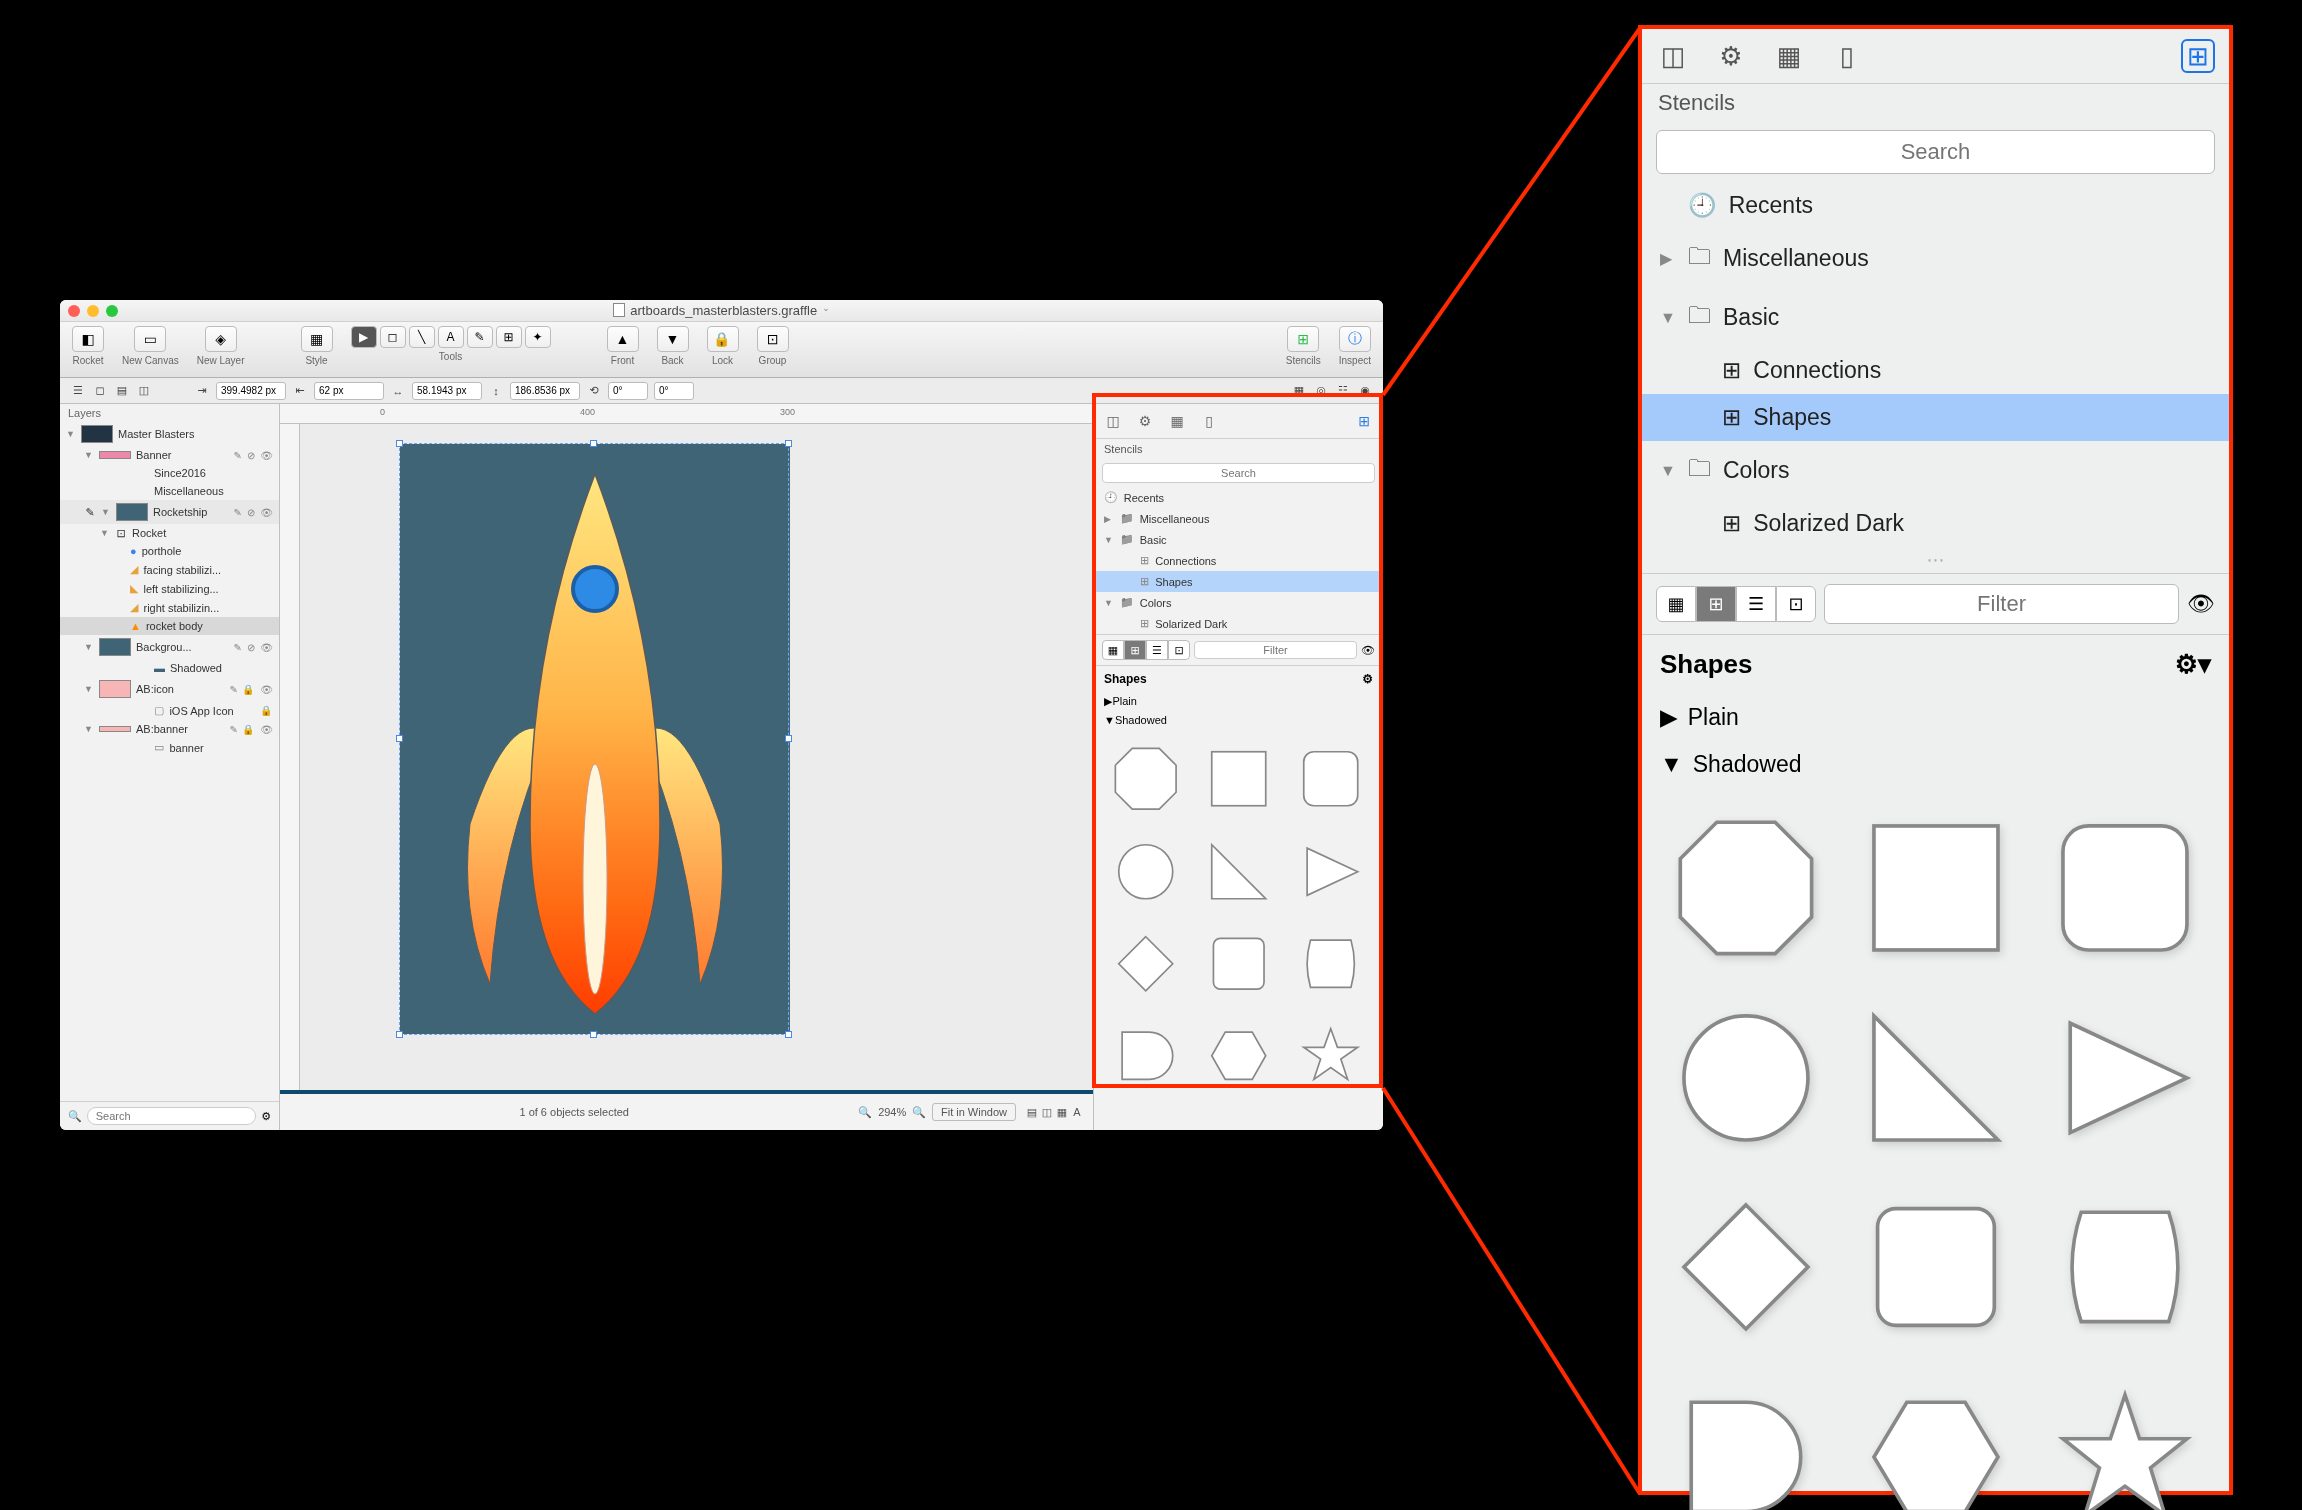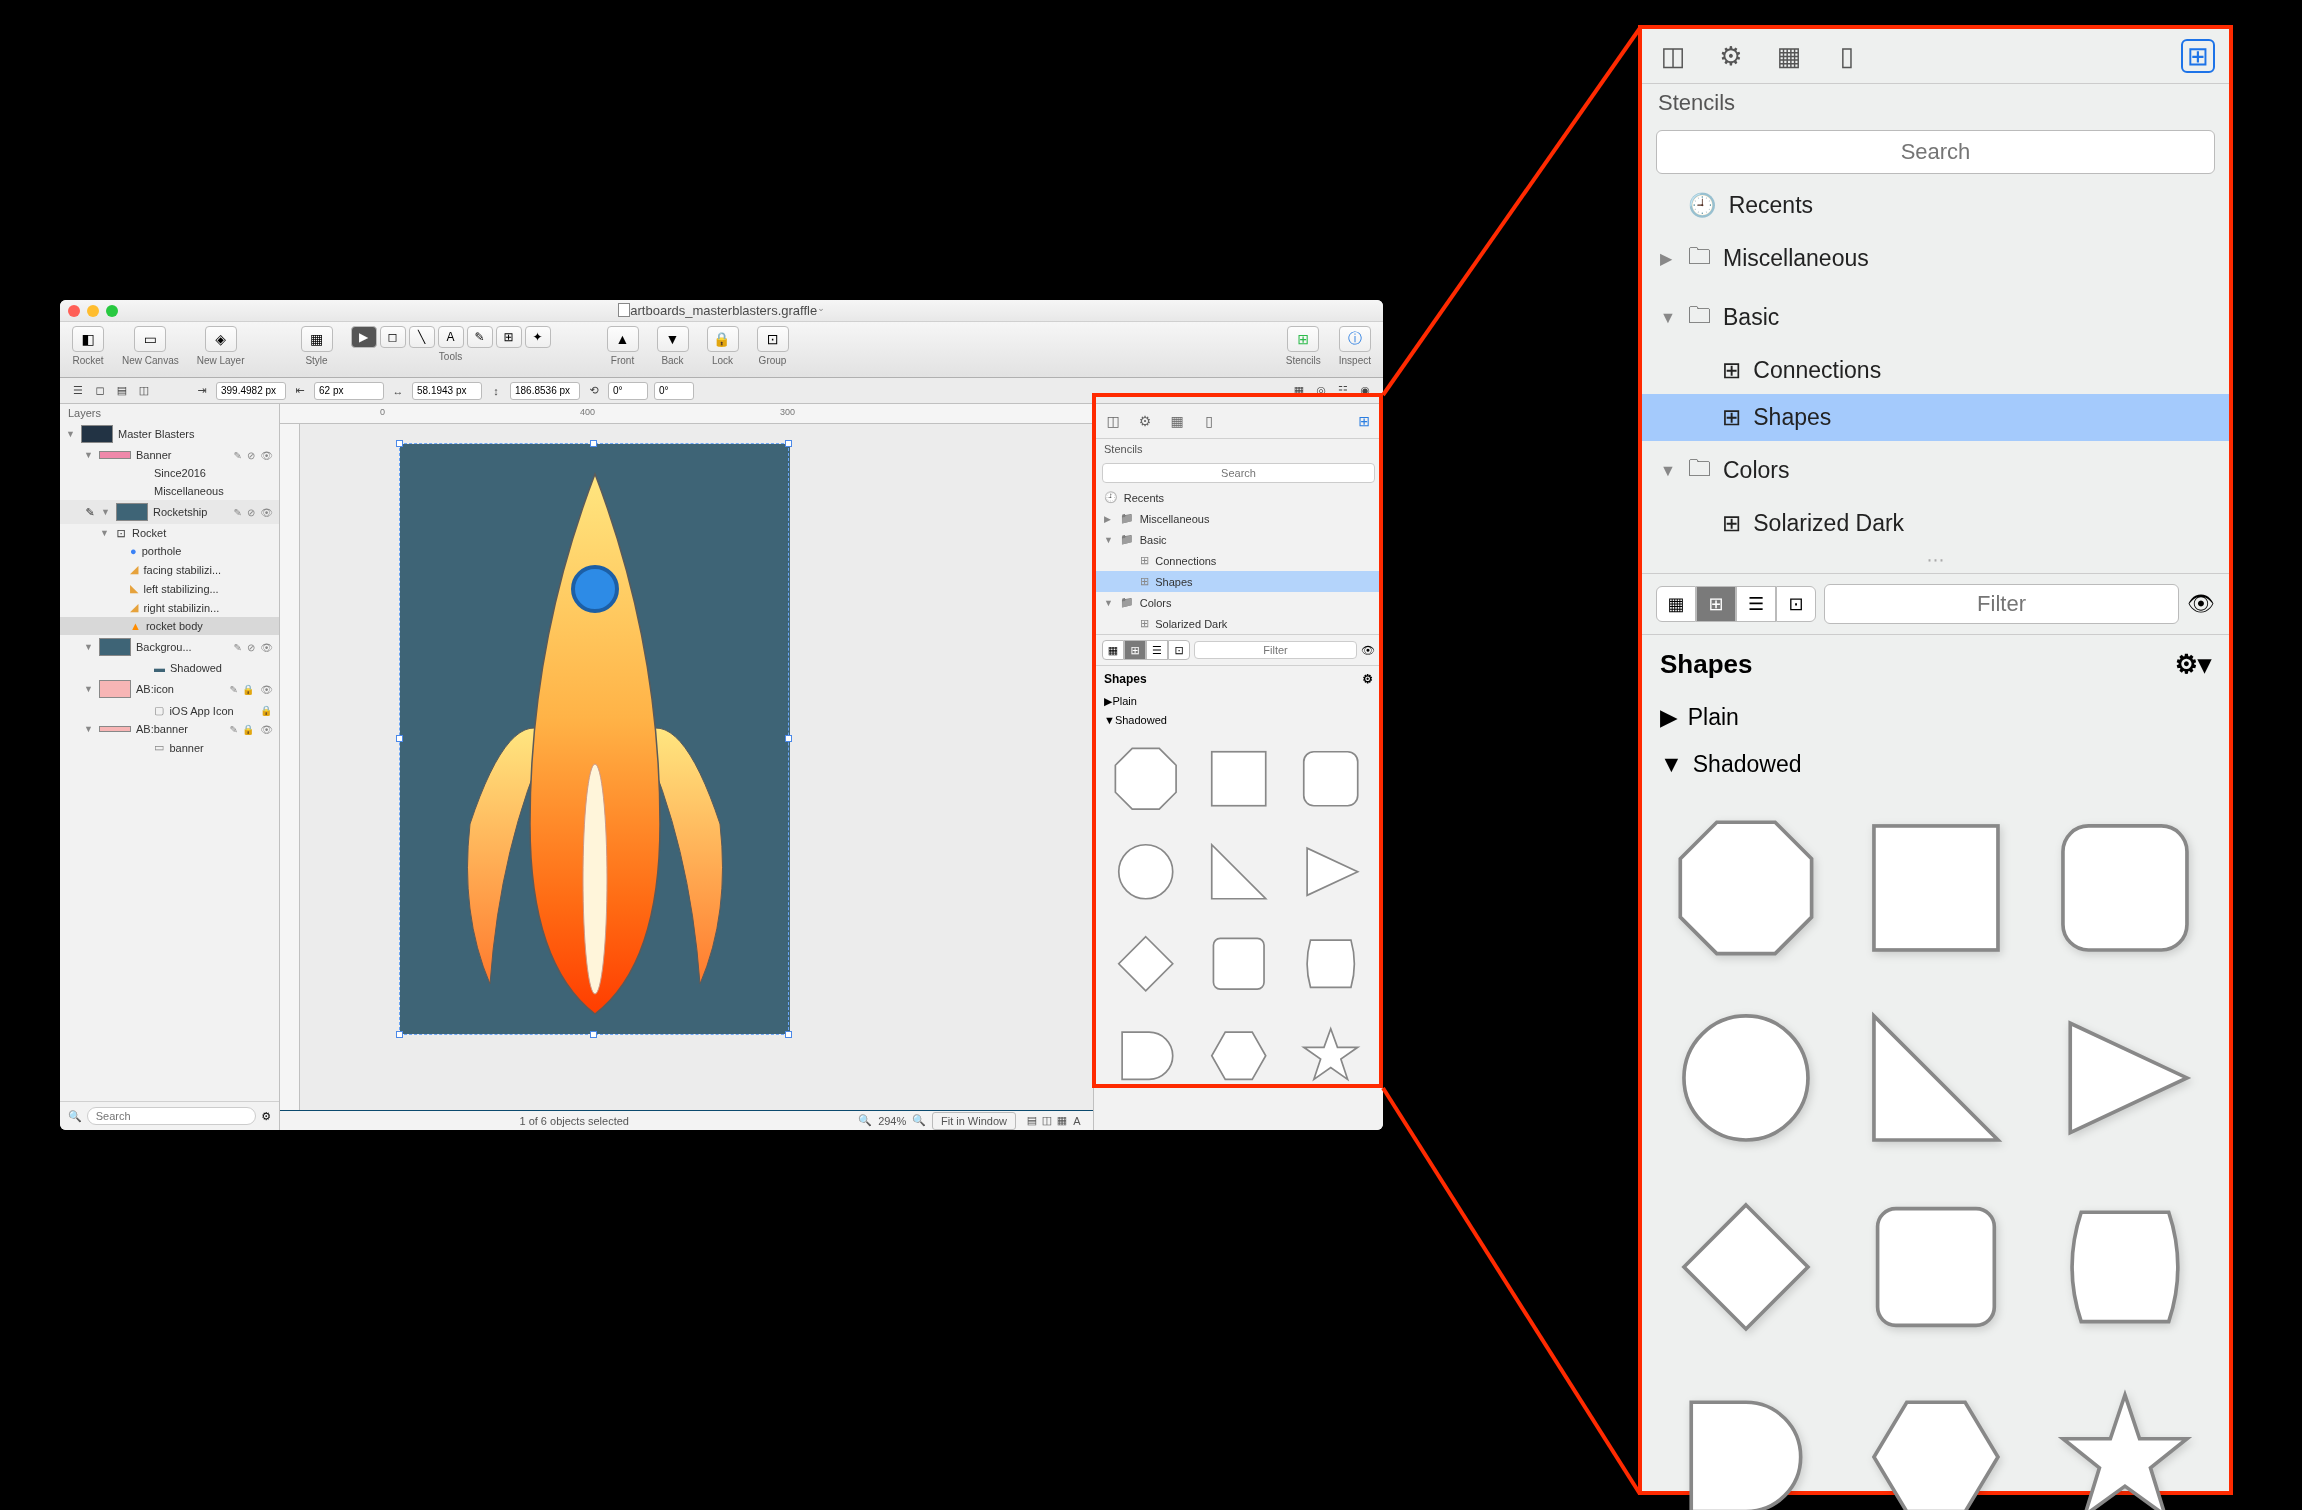--- a/index.html
+++ b/index.html
@@ -2,21 +2,21 @@
 <html><head>
 <meta charset="utf-8">
 <style>
 * { box-sizing: border-box; margin: 0; padding: 0; }
 body { font-family: -apple-system, "Helvetica Neue", Arial, sans-serif; font-size: 11px; background: #000; width: 2302px; height: 1510px; position: relative; }
 
 .app-window { position: absolute; left: 60px; top: 300px; width: 1323px; height: 830px; background: #ececec; border-radius: 6px; box-shadow: 0 10px 40px rgba(0,0,0,0.5); overflow: hidden; display: flex; flex-direction: column; }
 .titlebar { height: 22px; background: linear-gradient(#f6f6f6,#e8e8e8); display:flex; align-items:center; justify-content:center; position:relative; border-bottom:1px solid #d0d0d0;}
 .traffic { position:absolute; left:8px; display:flex; gap:7px; }
 .dot { width:12px; height:12px; border-radius:50%; }
-.title-fn { font-size:13px; color:#4a4a4a; display:flex; align-items:flex-start; }
+.title-fn { font-size:13px; color:#4a4a4a; display:flex; align-items:flex-start; gap:5px; }
 .title-fn .doc-ic { width:12px; height:14px; background:#fff; border:1px solid #888; display:inline-block;}
 
 .toolbar { height: 56px; background: linear-gradient(#f6f6f6,#e2e2e2); border-bottom:1px solid #b0b0b0; display:flex; align-items:flex-start; padding: 4px 12px; gap:18px;}
 .tb-group { display:flex; flex-direction:column; align-items:center; gap:3px;}
 .tb-row { display:flex; gap:3px;}
 .tb-btn { width:32px; height:26px; background:linear-gradient(#fdfdfd,#efefef); border:1px solid #bcbcbc; border-radius:4px; display:flex; align-items:center; justify-content:center; font-size:14px;}
 .tb-btn.small { width:26px; height:22px; font-size:12px; }
 .tb-lbl { font-size:10px; color:#666; }
 
 .measurebar { height: 26px; background:#ececec; border-bottom:1px solid #c0c0c0; display:flex; align-items:center; padding: 0 10px; gap:6px; font-size:11px; color:#444;}
@@ -46,21 +46,21 @@
 
 .canvas-area { flex:1; display:flex; flex-direction:column; background:#ececec;}
 .ruler-h { height:20px; background:#f5f5f5; border-bottom:1px solid #c0c0c0; position:relative; font-size:9px; color:#777;}
 .ruler-h span { position:absolute; top:3px;}
 .canvas-body { flex:1; display:flex; }
 .ruler-v { width:20px; background:#f5f5f5; border-right:1px solid #c0c0c0;}
 .canvas-viewport { flex:1; background:#ececec; position:relative; overflow:hidden;}
 .artboard { position:absolute; left:100px; top:20px; width:390px; height:590px; background:#3e6476;}
 .selection-box { position:absolute; left:100px; top:20px; width:388px; height:590px; outline:1px dashed #6aa5f7;}
 .selhandle { position:absolute; width:7px; height:7px; background:#fff; border:1px solid #4a88e8;}
-.canvas-footer { height:20px; border-top:1px solid #0c4a6e; background:#f3f3f3; display:flex; align-items:center; padding:0 10px; font-size:11px; color:#555;}
+.canvas-footer { height:40px; border-top:4px solid #0c4a6e; background:#f3f3f3; display:flex; align-items:center; padding:0 10px; font-size:11px; color:#555;}
 .canvas-footer .mid { flex:1; text-align:center;}
 
 .right-sidebar { width:290px; background:#f2f2f2; border-left:1px solid #c0c0c0; display:flex; flex-direction:column; position:relative;}
 .rp-tabs { display:flex; gap:10px; padding:6px 8px; border-bottom:1px solid #d0d0d0;}
 .rp-tab { width:22px; height:22px; display:flex; align-items:center; justify-content:center; font-size:14px; color:#666;}
 .rp-tab.active { color:#2a7de1; }
 .rp-title { font-size:11px; color:#555; padding:4px 10px;}
 .rp-search { padding:4px 8px; }
 .rp-search input { width:100%; border:1px solid #ccc; border-radius:4px; padding:3px 8px; font-size:11px; text-align:center;}
 .tree-list { font-size:11px; color:#333;}

